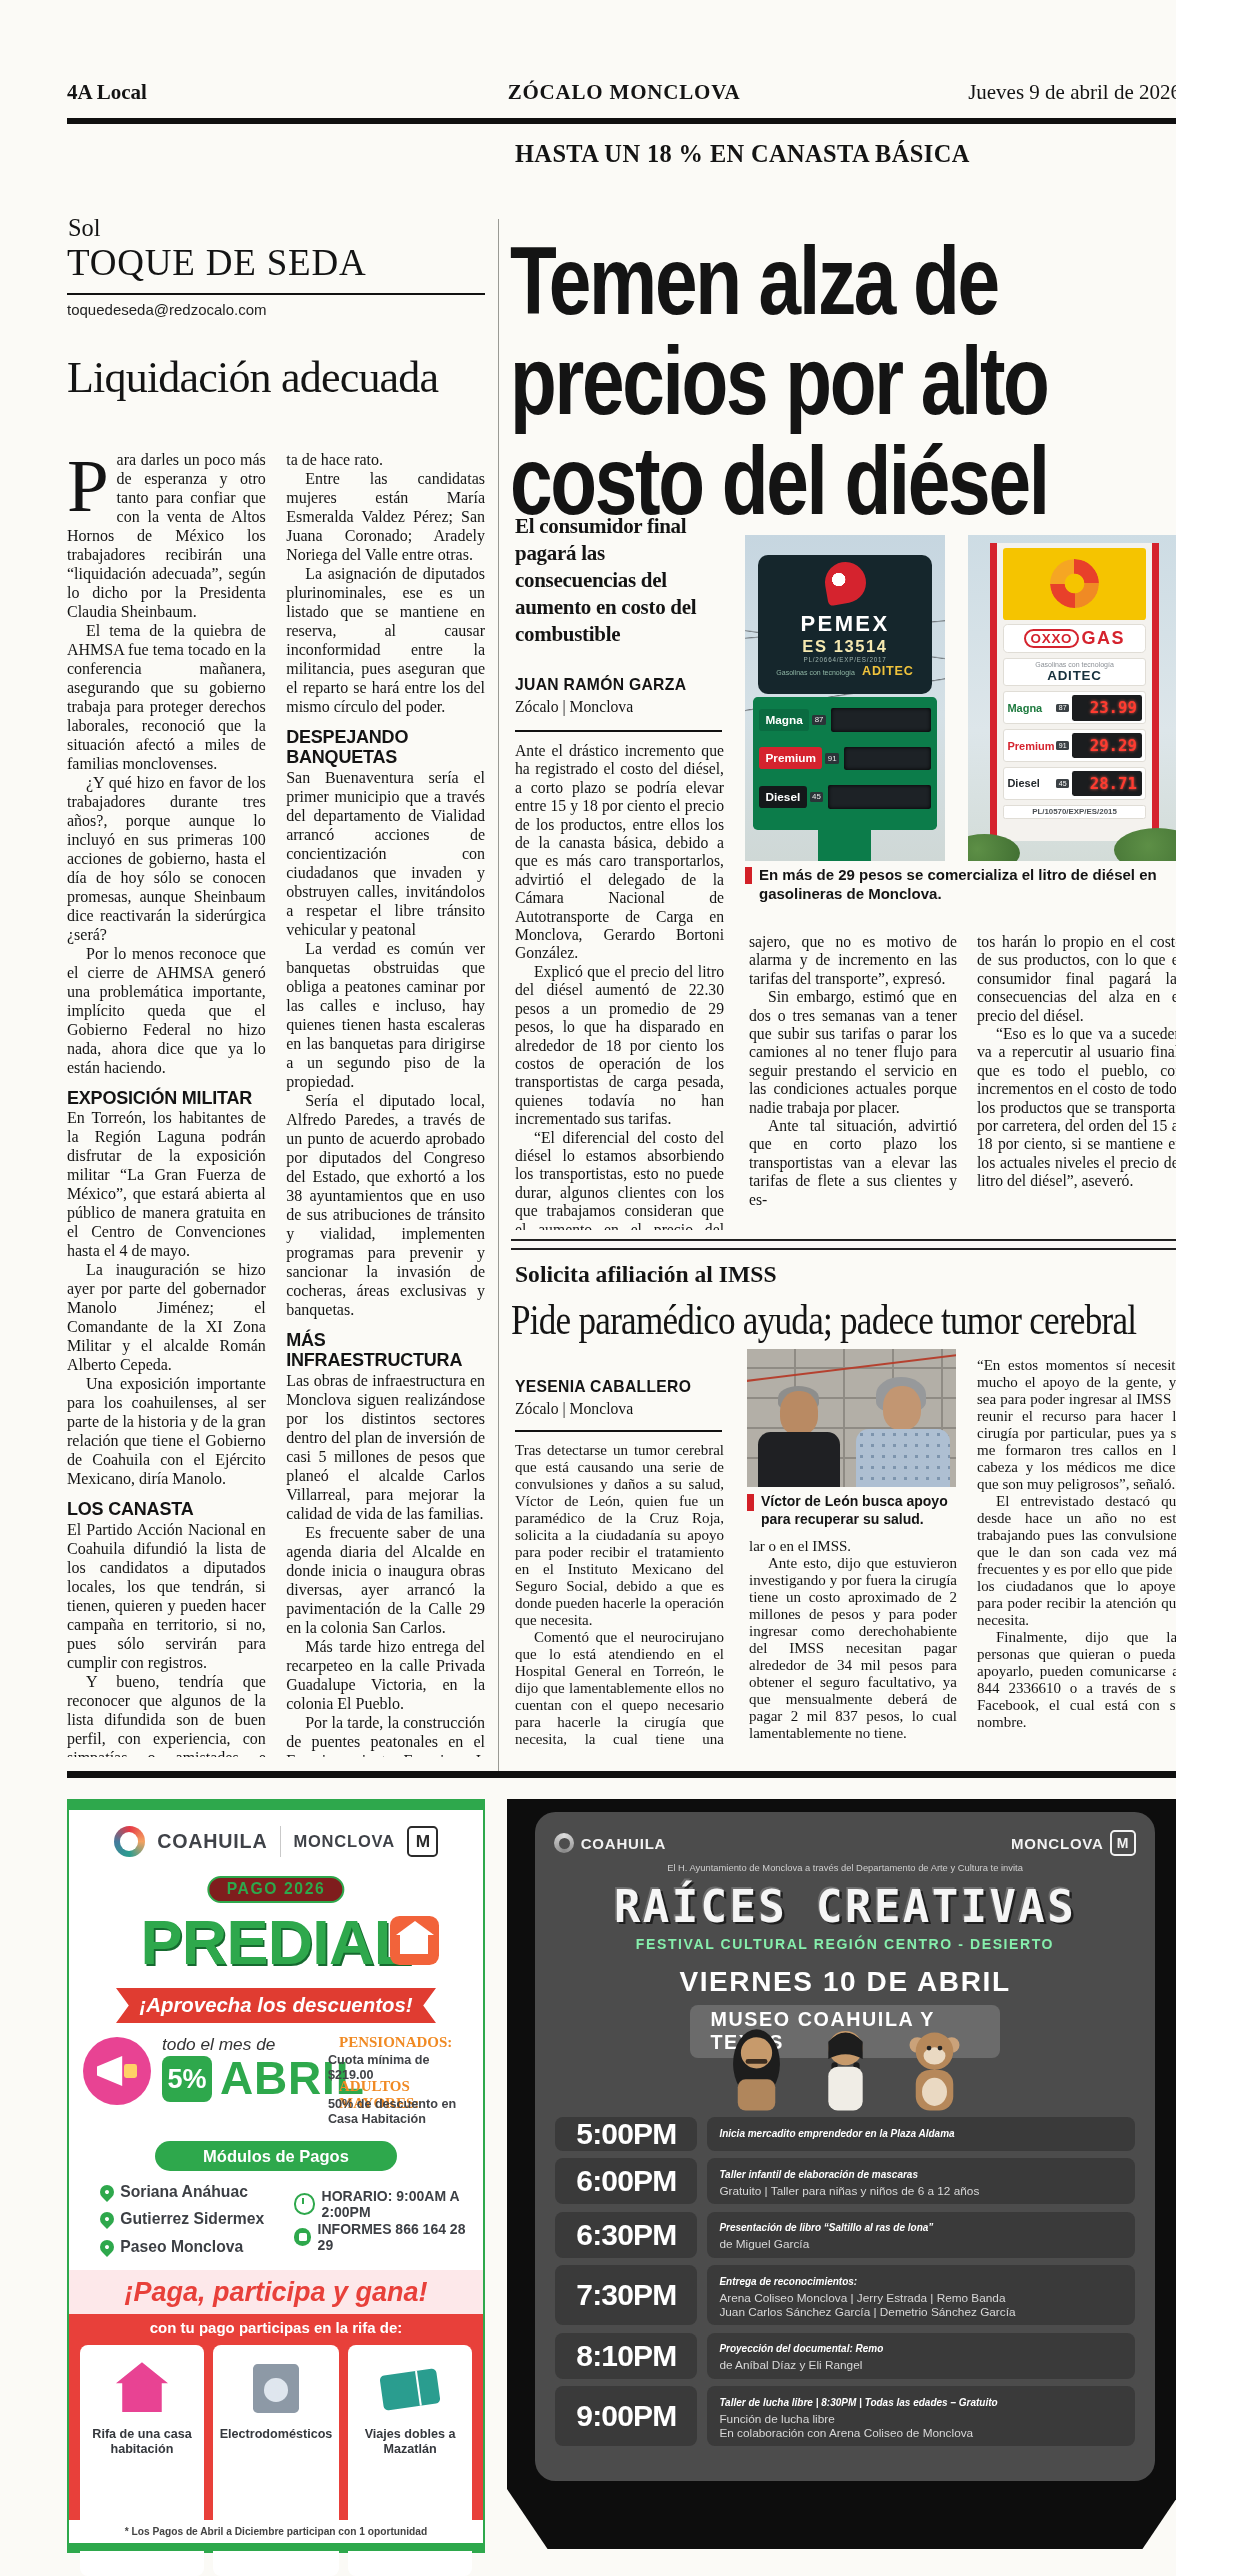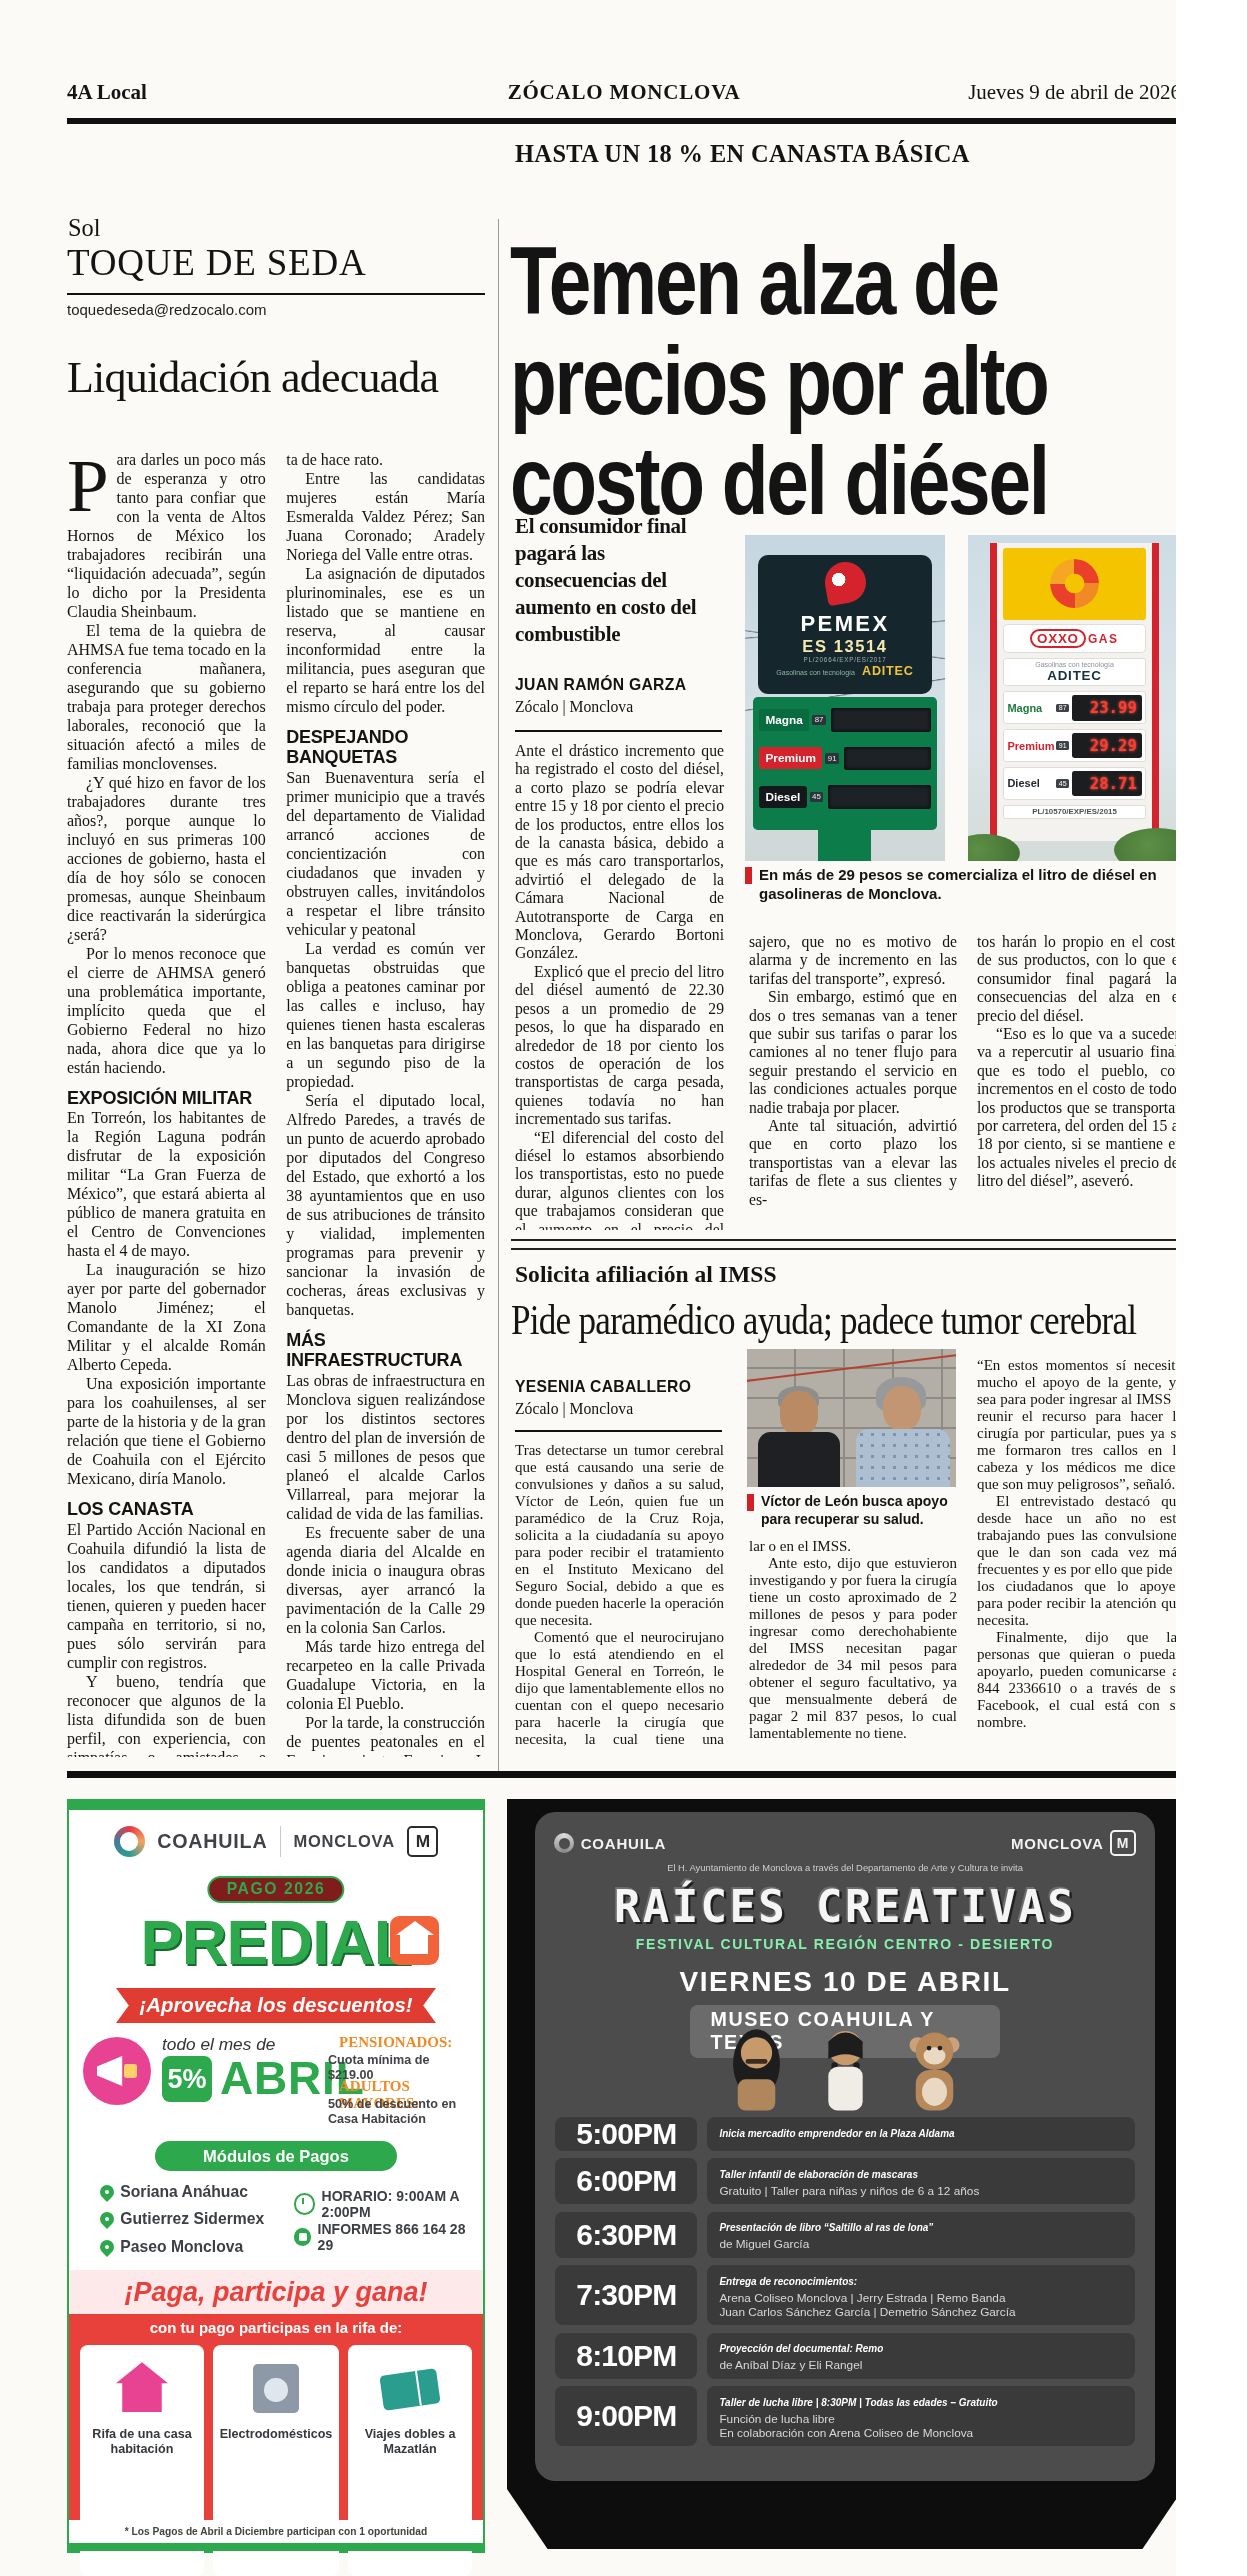--- a/index.html
+++ b/index.html
@@ -85,21 +85,21 @@
     background:linear-gradient(180deg,#cddce4 0%,#dde6ea 60%,#d3dcd8 100%);}
   .ox-pylon{position:absolute;left:22px;right:22px;top:7.9px;bottom:20.4px;background:#f4f2ee;
     border-left:7px solid #d5232e;border-right:7px solid #d5232e;padding:4.7px 6.3px;}
   .ox-logo{height:72px;background:#f5c400;border-radius:3.1px;position:relative;margin-bottom:4.7px;}
   .ox-knot{position:absolute;left:50%;top:50%;width:49px;height:49px;margin:-24.4px 0 0 -24.4px;border-radius:50%;
     background:conic-gradient(#e8402a 0 25%,#f08a24 25% 50%,#e8402a 50% 75%,#f5a623 75% 100%);
     -webkit-mask:radial-gradient(circle,transparent 0 9.4px,#000 10.2px);mask:radial-gradient(circle,transparent 0 9.4px,#000 10.2px);}
   .ox-brandrow{display:flex;align-items:center;justify-content:center;background:#fff;border:1.6px solid #e0ddd6;border-radius:4.7px;height:27px;margin-bottom:4.7px;}
   .ox-oxxo{color:#d5232e;font-family:"Liberation Sans",sans-serif;font-weight:bold;font-size:13.4px;
     border:2px solid #d5232e;border-radius:11px;padding:0 4.7px;margin-right:2.4px;letter-spacing:0.8px;}
-  .ox-gas{color:#d5232e;font-family:"Liberation Sans",sans-serif;font-weight:bold;font-size:12px;letter-spacing:1.6px;}
+  .ox-gas{color:#d5232e;font-family:"Liberation Sans",sans-serif;font-weight:bold;font-size:18px;letter-spacing:1.6px;}
   .ox-aditec{background:#fff;border:1.6px solid #e0ddd6;border-radius:3.1px;text-align:center;padding:1.6px 0 2.4px;margin-bottom:5.5px;}
   .ox-techlabel{display:block;color:#8b9096;font-family:"Liberation Sans",sans-serif;font-size:7px;}
   .ox-techbrand{display:block;color:#17313d;font-family:"Liberation Sans",sans-serif;font-weight:bold;font-size:13.4px;letter-spacing:0.8px;}
   .ox-row{display:flex;align-items:center;background:#fff;border:1.6px solid #e0ddd6;border-radius:3.1px;height:31px;margin-bottom:4.7px;padding:0 3.1px;}
   .ox-name{font-family:"Liberation Sans",sans-serif;font-weight:bold;font-size:11px;flex:0 0 49px;}
   .ox-name[data-fuel="magna"]{color:#1d7a3e;}
   .ox-name[data-fuel="premium"]{color:#d5232e;}
   .ox-name[data-fuel="diesel"]{color:#23282c;}
   .ox-oct{font-family:"Liberation Sans",sans-serif;font-size:7px;color:#fff;background:#3c4246;padding:0.8px 2.4px;border-radius:1.6px;margin-right:3.1px;}
   .ox-price{flex:1;text-align:right;background:#1b1d1f;color:#ff3b30;font-family:"DejaVu Sans Mono",monospace;

